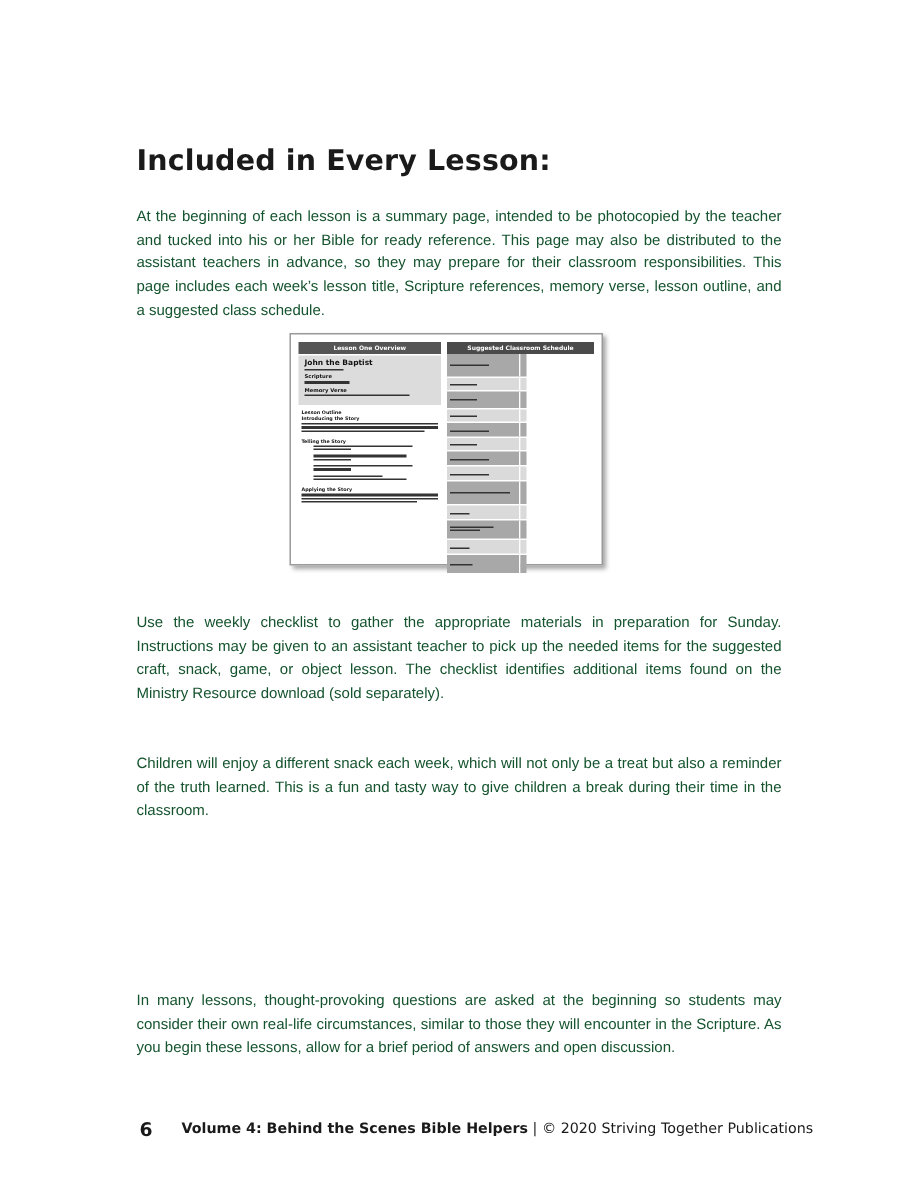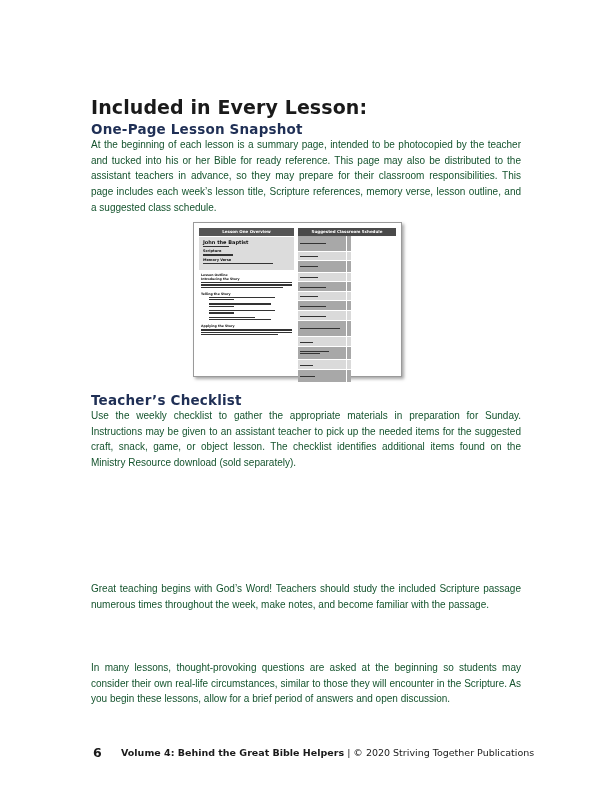--- a/index.html
+++ b/index.html
@@ -27,21 +27,20 @@
   .footer .txt { position:absolute; left:28px; top:0; white-space:nowrap; }
   .footer .vol { font-weight:bold; }
 </style>
 </head>
 <body>
 
 <div class="page">
 
   <h1 class="h1">Included in Every Lesson:</h1>
 
-  <h2 class="h2" style="top:121px;">One-Page Lesson Snapshot</h2>
   <p class="p last" style="top:137px;">At the beginning of each lesson is a summary page, intended to be photocopied by the teacher and tucked into his or her Bible for ready reference. This page may also be distributed to the assistant teachers in advance, so they may prepare for their classroom responsibilities. This page includes each week’s lesson title, Scripture references, memory verse, lesson outline, and a suggested class schedule.</p>
 
   <div class="snap">
     <div class="left">
       <div class="bar">Lesson One Overview</div>
       <div class="box">
         <div class="t" style="font-size:5px;">John the Baptist</div>
         <div class="line" style="width:30%"></div>
         <div class="t" style="font-size:3.5px;margin-top:2px;">Scripture</div>
         <div class="line" style="width:35%"></div>
@@ -174,27 +173,26 @@
             <div class="mini" style="width:35%;margin-top:4px"></div>
           </div>
           <div class="c2">
             <div class="mini"></div>
             <div class="mini"></div>
           </div>
         </div>
     </div>
   </div>
 
-  <h2 class="h2" style="top:392px;">Teacher’s Checklist</h2>
   <p class="p last" style="top:408px;">Use the weekly checklist to gather the appropriate materials in preparation for Sunday. Instructions may be given to an assistant teacher to pick up the needed items for the suggested craft, snack, game, or object lesson. The checklist identifies additional items found on the Ministry Resource download (sold separately).</p>
 
+  <p class="p last" style="top:502px;">Children will enjoy a different snack each week, which will not only be a treat but also a reminder of the truth learned. This is a fun and tasty way to give children a break during their time in the classroom.</p>
 
-  <p class="p last" style="top:581px;">Great teaching begins with God’s Word! Teachers should study the included Scripture passage numerous times throughout the week, make notes, and become familiar with the passage.</p>
 
   <p class="p last" style="top:660px;">In many lessons, thought-provoking questions are asked at the beginning so students may consider their own real-life circumstances, similar to those they will encounter in the Scripture. As you begin these lessons, allow for a brief period of answers and open discussion.</p>
 
   <div class="footer">
     <span class="num">6</span>
     <span class="txt">
-      <span class="vol">Volume 4: Behind the Great Bible Helpers</span><span> | </span><span>© 2020 Striving Together Publications</span>
+      <span class="vol">Volume 4: Behind the Scenes Bible Helpers</span><span> | </span><span>© 2020 Striving Together Publications</span>
     </span>
   </div>
 </div>
 
 </body></html>

